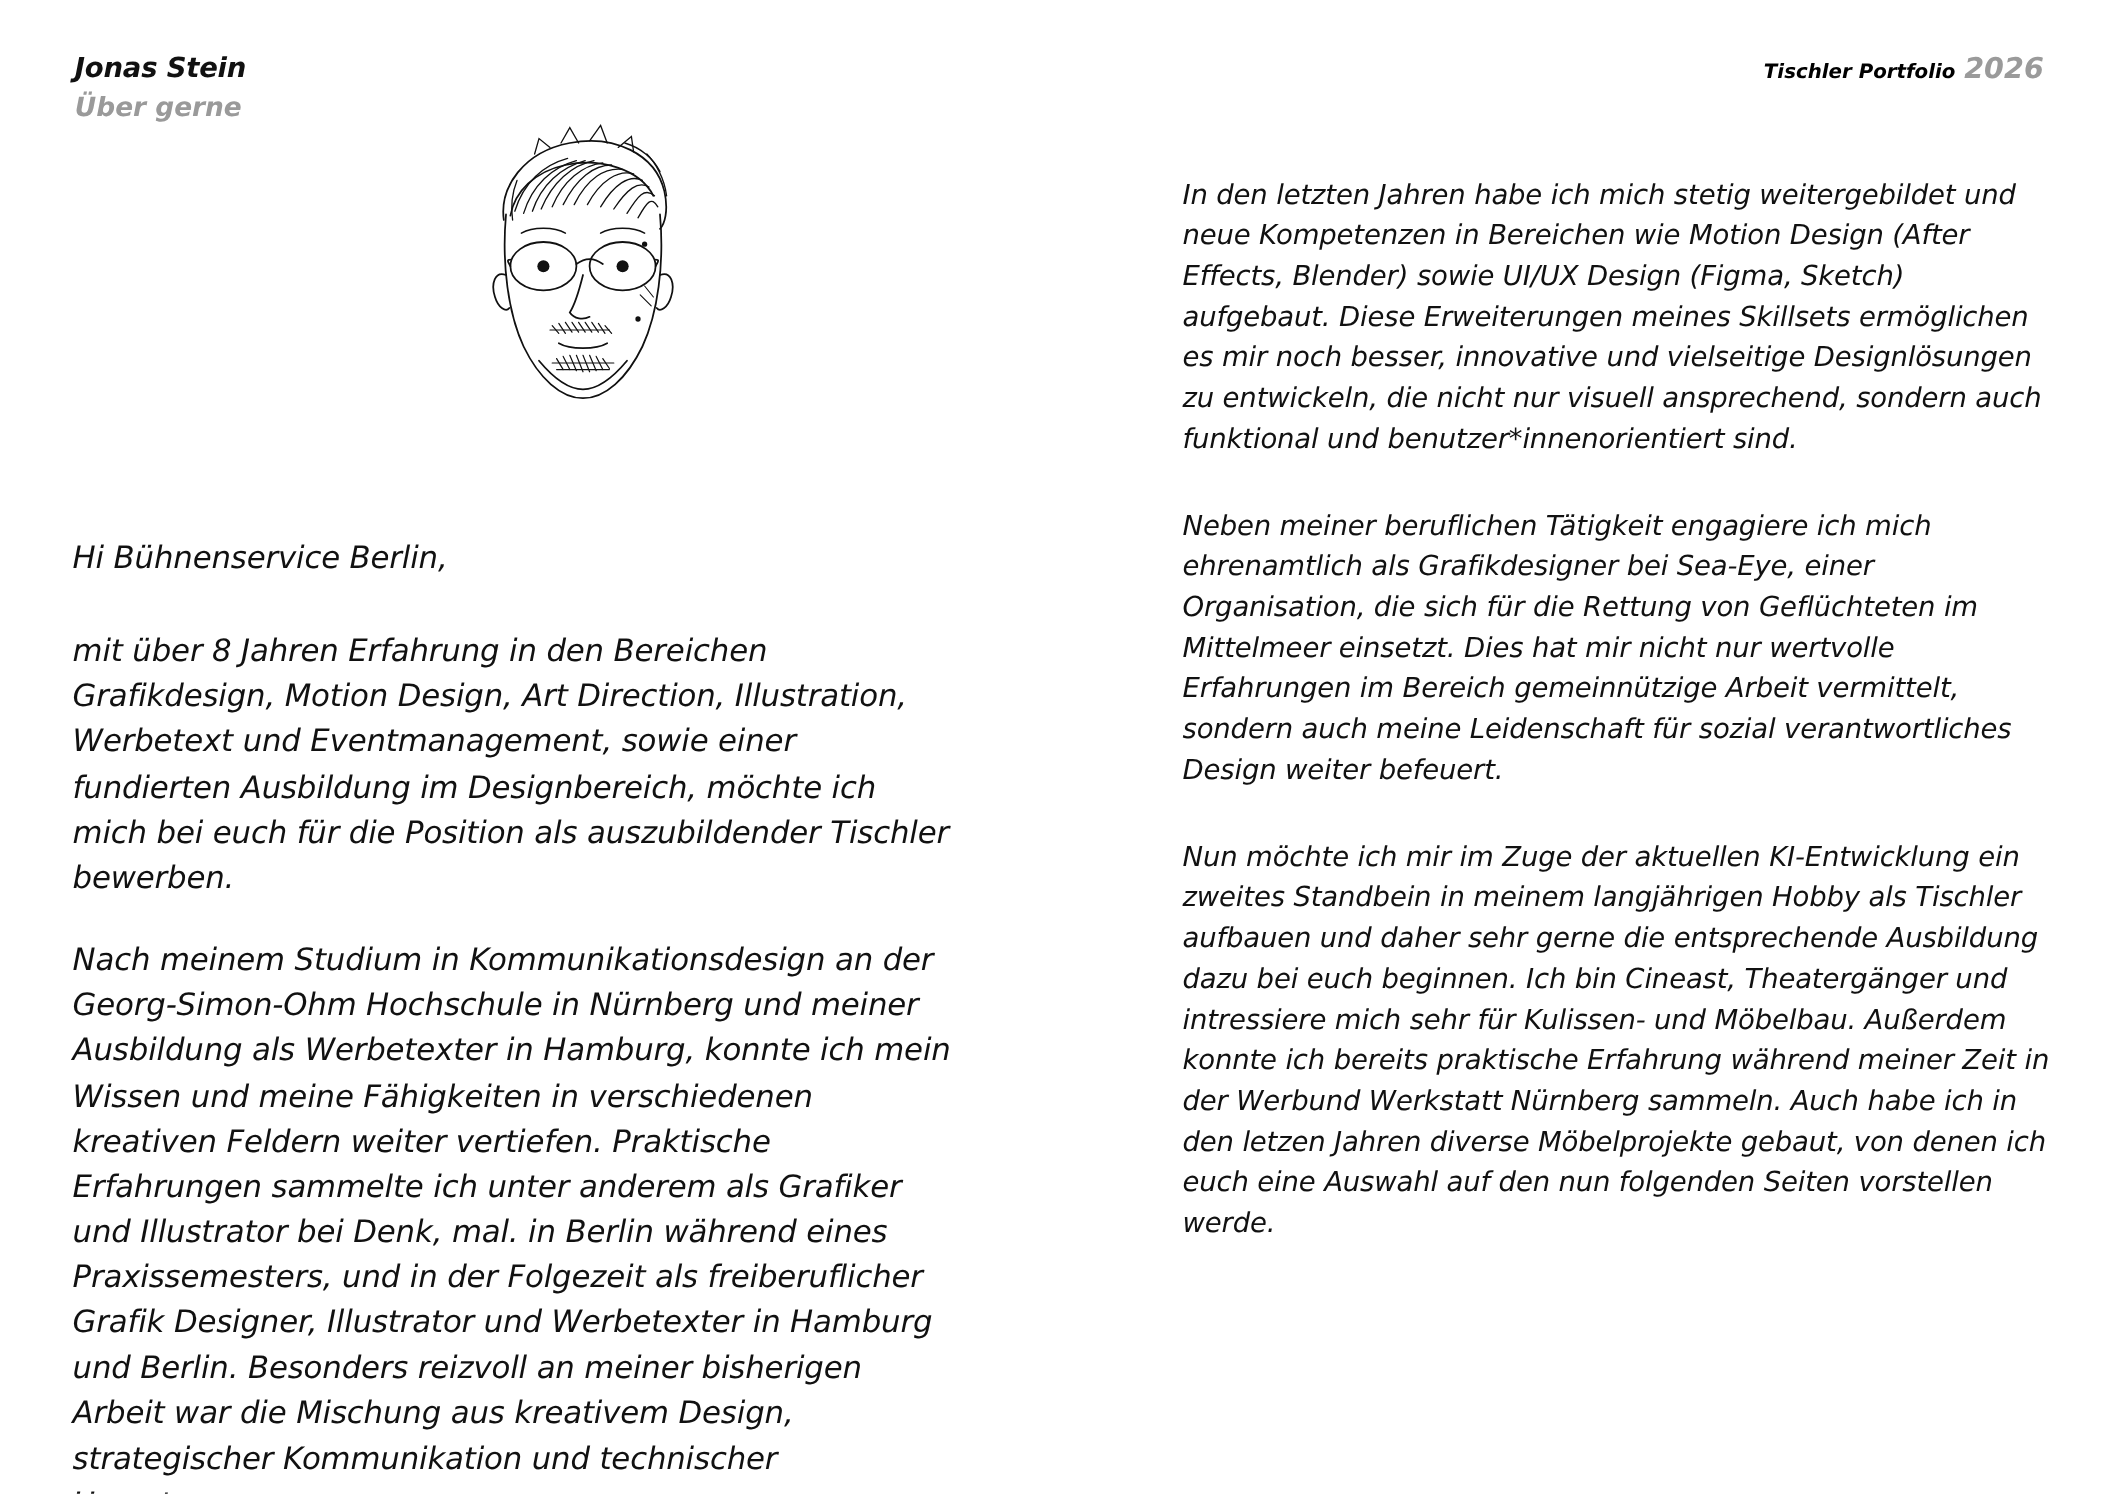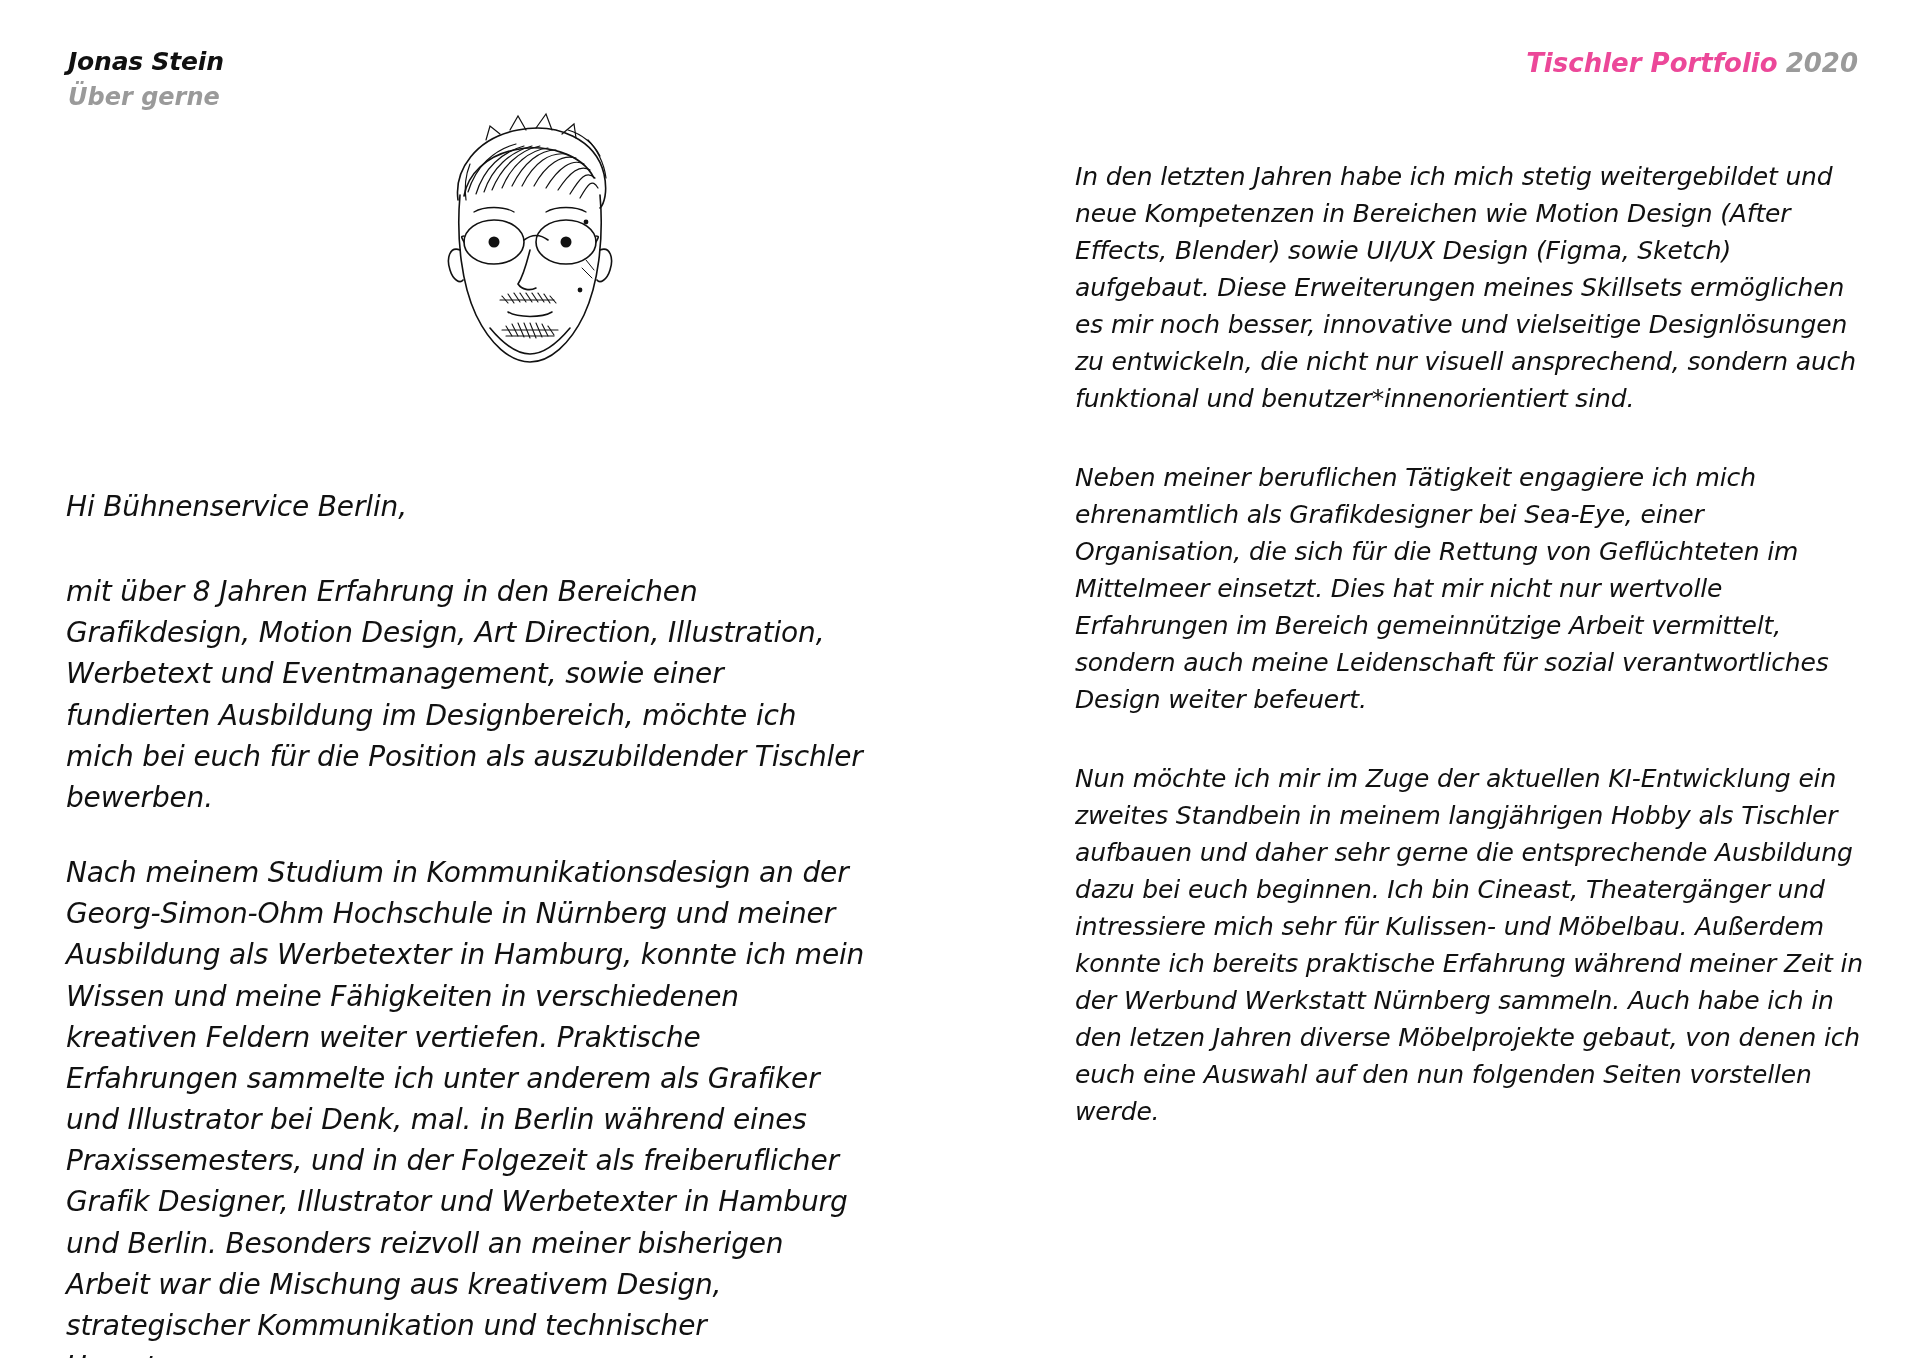--- a/index.html
+++ b/index.html
@@ -53,22 +53,22 @@
     position: absolute;
     right: 62px;
     top: 48px;
     text-align: right;
     white-space: nowrap;
   }
   .portfolio-title {
     font-family: "DejaVu Sans", sans-serif;
     font-style: italic;
     font-weight: bold;
-    font-size: 26px;
-    color: #ec4899;
+    font-size: 18px;
+    color: #000000;
     display: inline;
   }
   .portfolio-year {
     font-family: "DejaVu Sans", sans-serif;
     font-style: italic;
     font-weight: bold;
     font-size: 26px;
     color: #9a9a9a;
     display: inline;
     margin-left: 8px;
@@ -119,21 +119,21 @@
 <body>
 
 <div class="page">
 
   <div class="header-left">
     <div class="author-name">Jonas Stein</div>
     <div class="author-sub">Über gerne</div>
   </div>
 
   <div class="header-right">
-    <span class="portfolio-title">Tischler Portfolio</span><span class="portfolio-year">2020</span>
+    <span class="portfolio-title">Tischler Portfolio</span><span class="portfolio-year">2026</span>
   </div>
 
   <div class="portrait">
     <svg width="280" height="285" viewBox="0 0 280 285" fill="none" xmlns="http://www.w3.org/2000/svg">
       <g stroke="#111111" stroke-width="1.6" fill="none" stroke-linecap="round">
 
         <path d="M70 95 C66 140 72 185 86 215 C100 244 120 262 140 262 C160 262 180 244 194 215 C208 185 214 140 210 95"></path>
 
         <path d="M100 228 C115 246 128 254 140 254 C152 254 165 246 180 228"></path>
 

